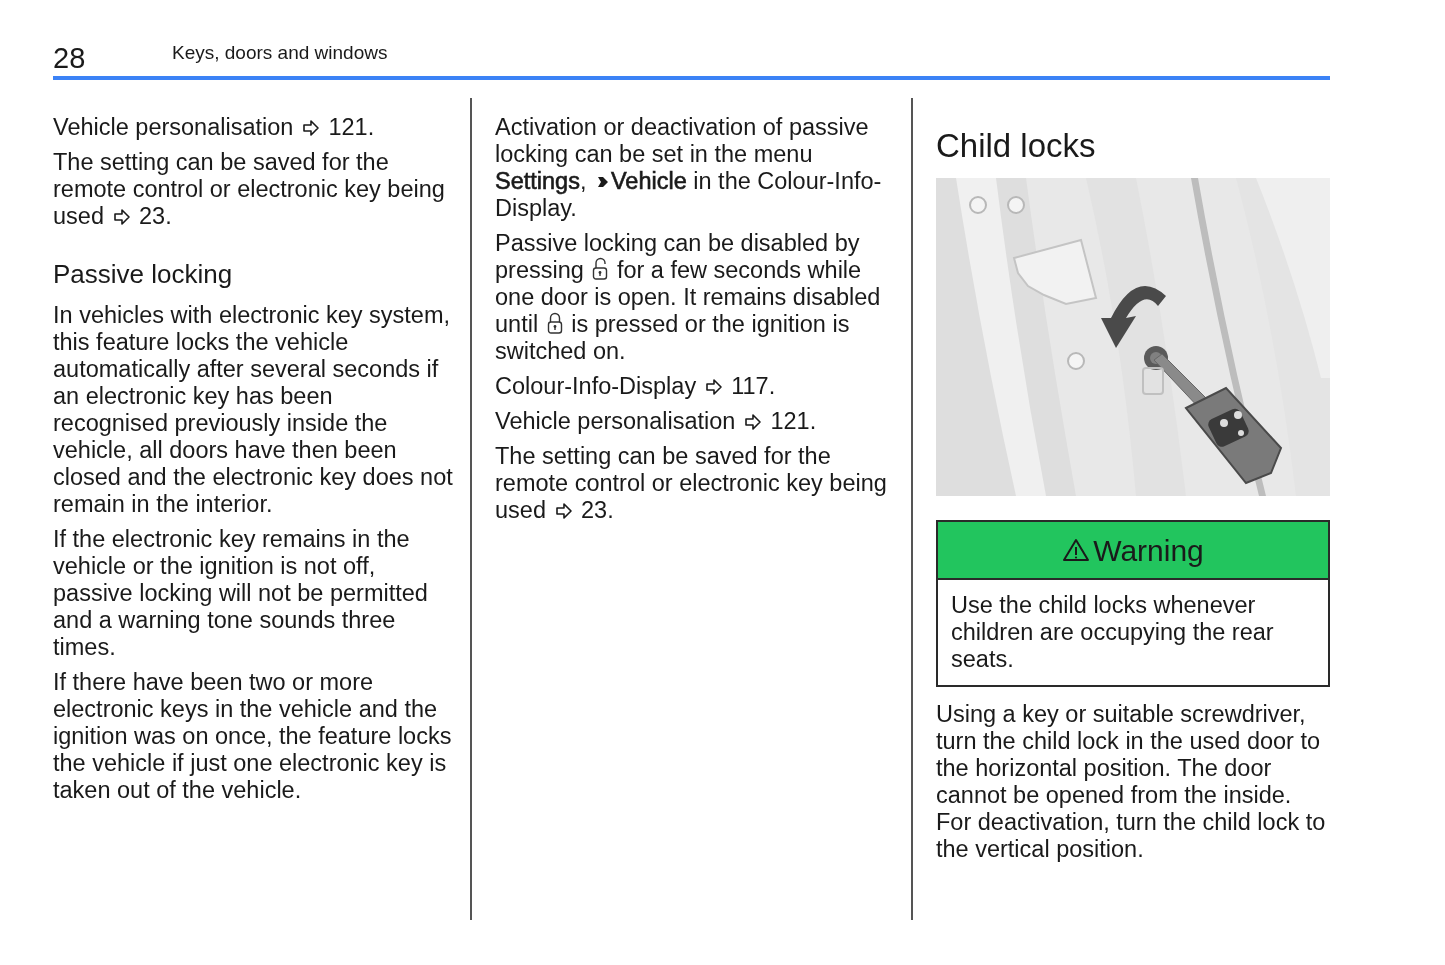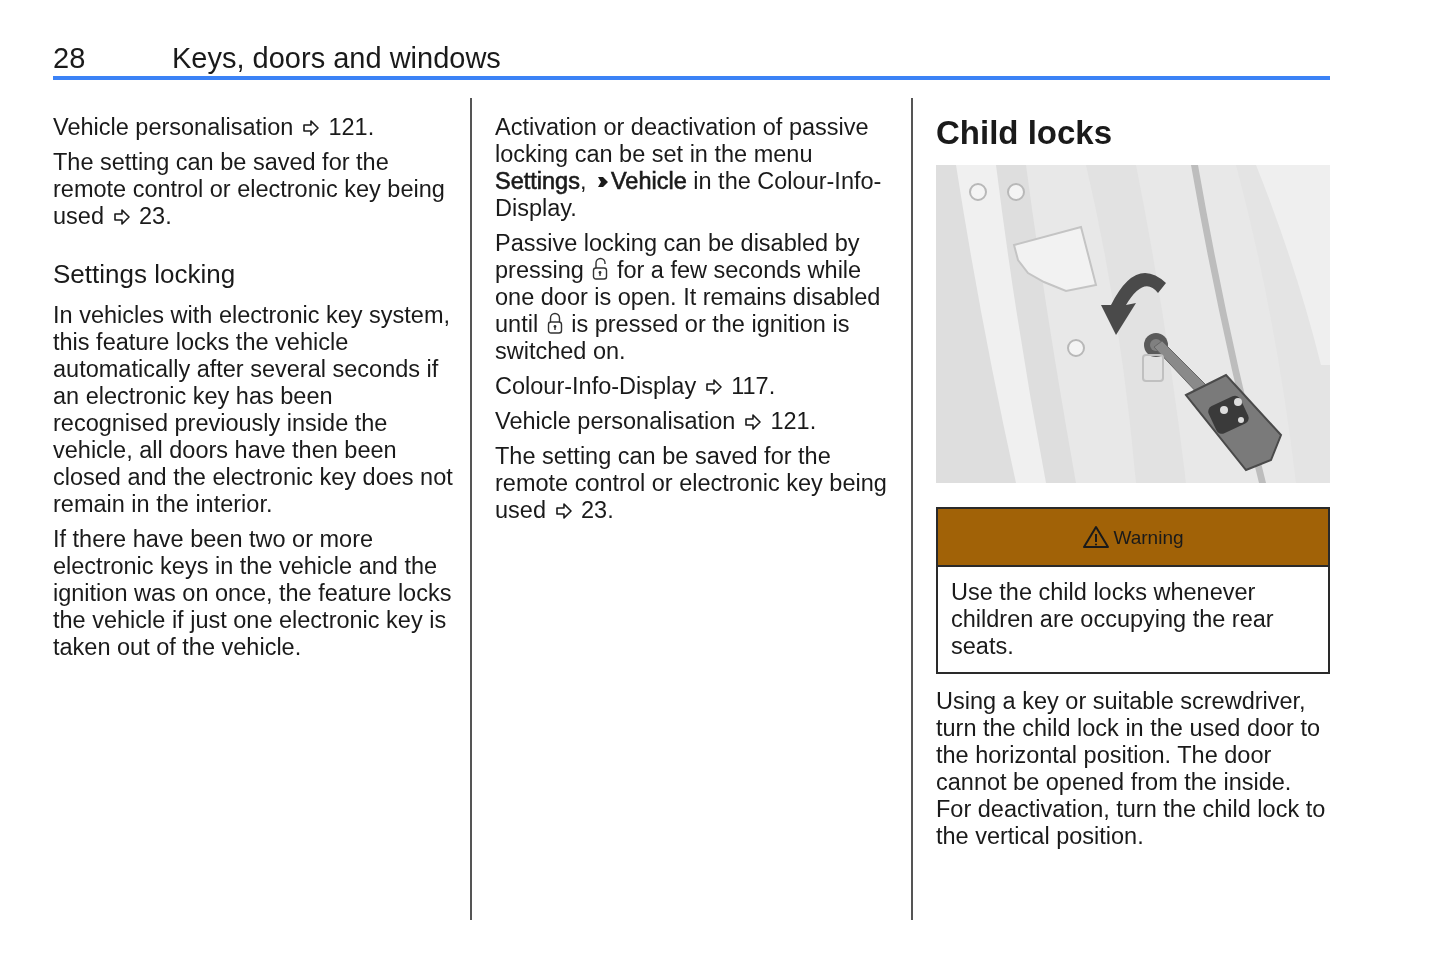--- a/index.html
+++ b/index.html
@@ -5,46 +5,46 @@
   html, body { margin: 0; padding: 0; background: #ffffff; }
   body {
     width: 1445px; height: 965px; position: relative; overflow: hidden;
     font-family: "Liberation Sans", sans-serif; color: #1a1a1a;
   }
   .header {
     position: absolute; left: 53px; top: 40px; width: 1277px; height: 36px;
     border-bottom: 4px solid #3b82f6;
   }
   .page-num { position: absolute; left: 0; top: 2px; font-size: 29px; }
-  .chapter-title { position: absolute; left: 119px; top: 2px; font-size: 29px; }
+  .chapter-title { position: absolute; left: 119px; top: 2px; font-size: 19px; }
 
   .col { position: absolute; top: 114px; font-size: 23.5px; line-height: 27px; }
   .col1 { left: 53px; width: 400px; }
   .col2 { left: 495px; width: 400px; }
   .col3 { left: 936px; width: 394px; }
   .col p { margin: 0 0 8px 0; }
   .divider { position: absolute; top: 98px; width: 2px; height: 822px; background: #555; }
   .div1 { left: 470px; }
   .div2 { left: 911px; }
 
   h2.subhead { font-size: 26px; font-weight: normal; margin: 30px 0 14px 0; line-height: 28px; }
-  h1.section { font-size: 33px; font-weight: bold; margin: 1px 0 14px 0; line-height: 36px; }
+  h1.section { font-size: 33px; font-weight: normal; margin: 14px 0 14px 0; line-height: 36px; }
 
   .xref { display: inline-block; width: 18px; height: 18px; vertical-align: -2px; margin: 0 2px; }
   .lock-ic { display: inline-block; width: 16px; height: 24px; vertical-align: -3px; margin: 0 2px; }
   .arrow-ic { display: inline-block; width: 12px; height: 16px; vertical-align: -1px; margin: 0 2px 0 4px; }
   b { font-weight: normal; -webkit-text-stroke: 0.6px #1a1a1a; }
 
   .figure { width: 394px; height: 318px; background: #e9e9e9; position: relative; margin-bottom: 24px; overflow: hidden; }
   .figure svg { width: 100%; height: 100%; display: block; }
 
   .warning-box { border: 2px solid #2a2a2a; width: 390px; margin-bottom: 14px; }
   .warning-head {
-    background: #a16207; border-bottom: 2px solid #2a2a2a; height: 56px;
-    display: flex; align-items: center; justify-content: center; font-size: 19px;
+    background: #22c55e; border-bottom: 2px solid #2a2a2a; height: 56px;
+    display: flex; align-items: center; justify-content: center; font-size: 30px;
   }
   .warning-head svg { width: 28px; height: 24px; margin-right: 3px; }
   .warning-body { padding: 12px 1px 12px 13px; font-size: 23.5px; line-height: 27px; }
 </style>
 </head>
 <body>
 
 <div class="header">
   <span class="page-num">28</span>
   <span class="chapter-title">Keys, doors and windows</span>
@@ -61,22 +61,23 @@
       </svg>
     <span>121.</span>
   </p>
   <p>
     <span>The setting can be saved for the remote control or electronic key being used</span>
     <svg class="xref" viewBox="0 0 18 18">
         <path d="M2 6 H9 V2 L16 9 L9 16 V12 H2 Z" fill="none" stroke="#1a1a1a" stroke-width="1.6" stroke-linejoin="round"></path>
       </svg>
     <span>23.</span>
   </p>
-  <h2 class="subhead">Settings locking</h2>
+  <h2 class="subhead">Passive locking</h2>
   <p>In vehicles with electronic key system, this feature locks the vehicle automatically after several seconds if an electronic key has been recognised previously inside the vehicle, all doors have then been closed and the electronic key does not remain in the interior.</p>
+  <p>If the electronic key remains in the vehicle or the ignition is not off, passive locking will not be permitted and a warning tone sounds three times.</p>
   <p>If there have been two or more electronic keys in the vehicle and the ignition was on once, the feature locks the vehicle if just one electronic key is taken out of the vehicle.</p>
 </div>
 
 <div class="col col2">
   <p>
     <span>Activation or deactivation of passive locking can be set in the menu</span>
     <b>Settings</b><span>,</span>
     <svg class="arrow-ic" viewBox="0 0 12 16">
         <path d="M1 3 H6 L11 8 L6 13 H1 L4 8 Z" fill="#1a1a1a"></path>
       </svg><b>Vehicle</b>

